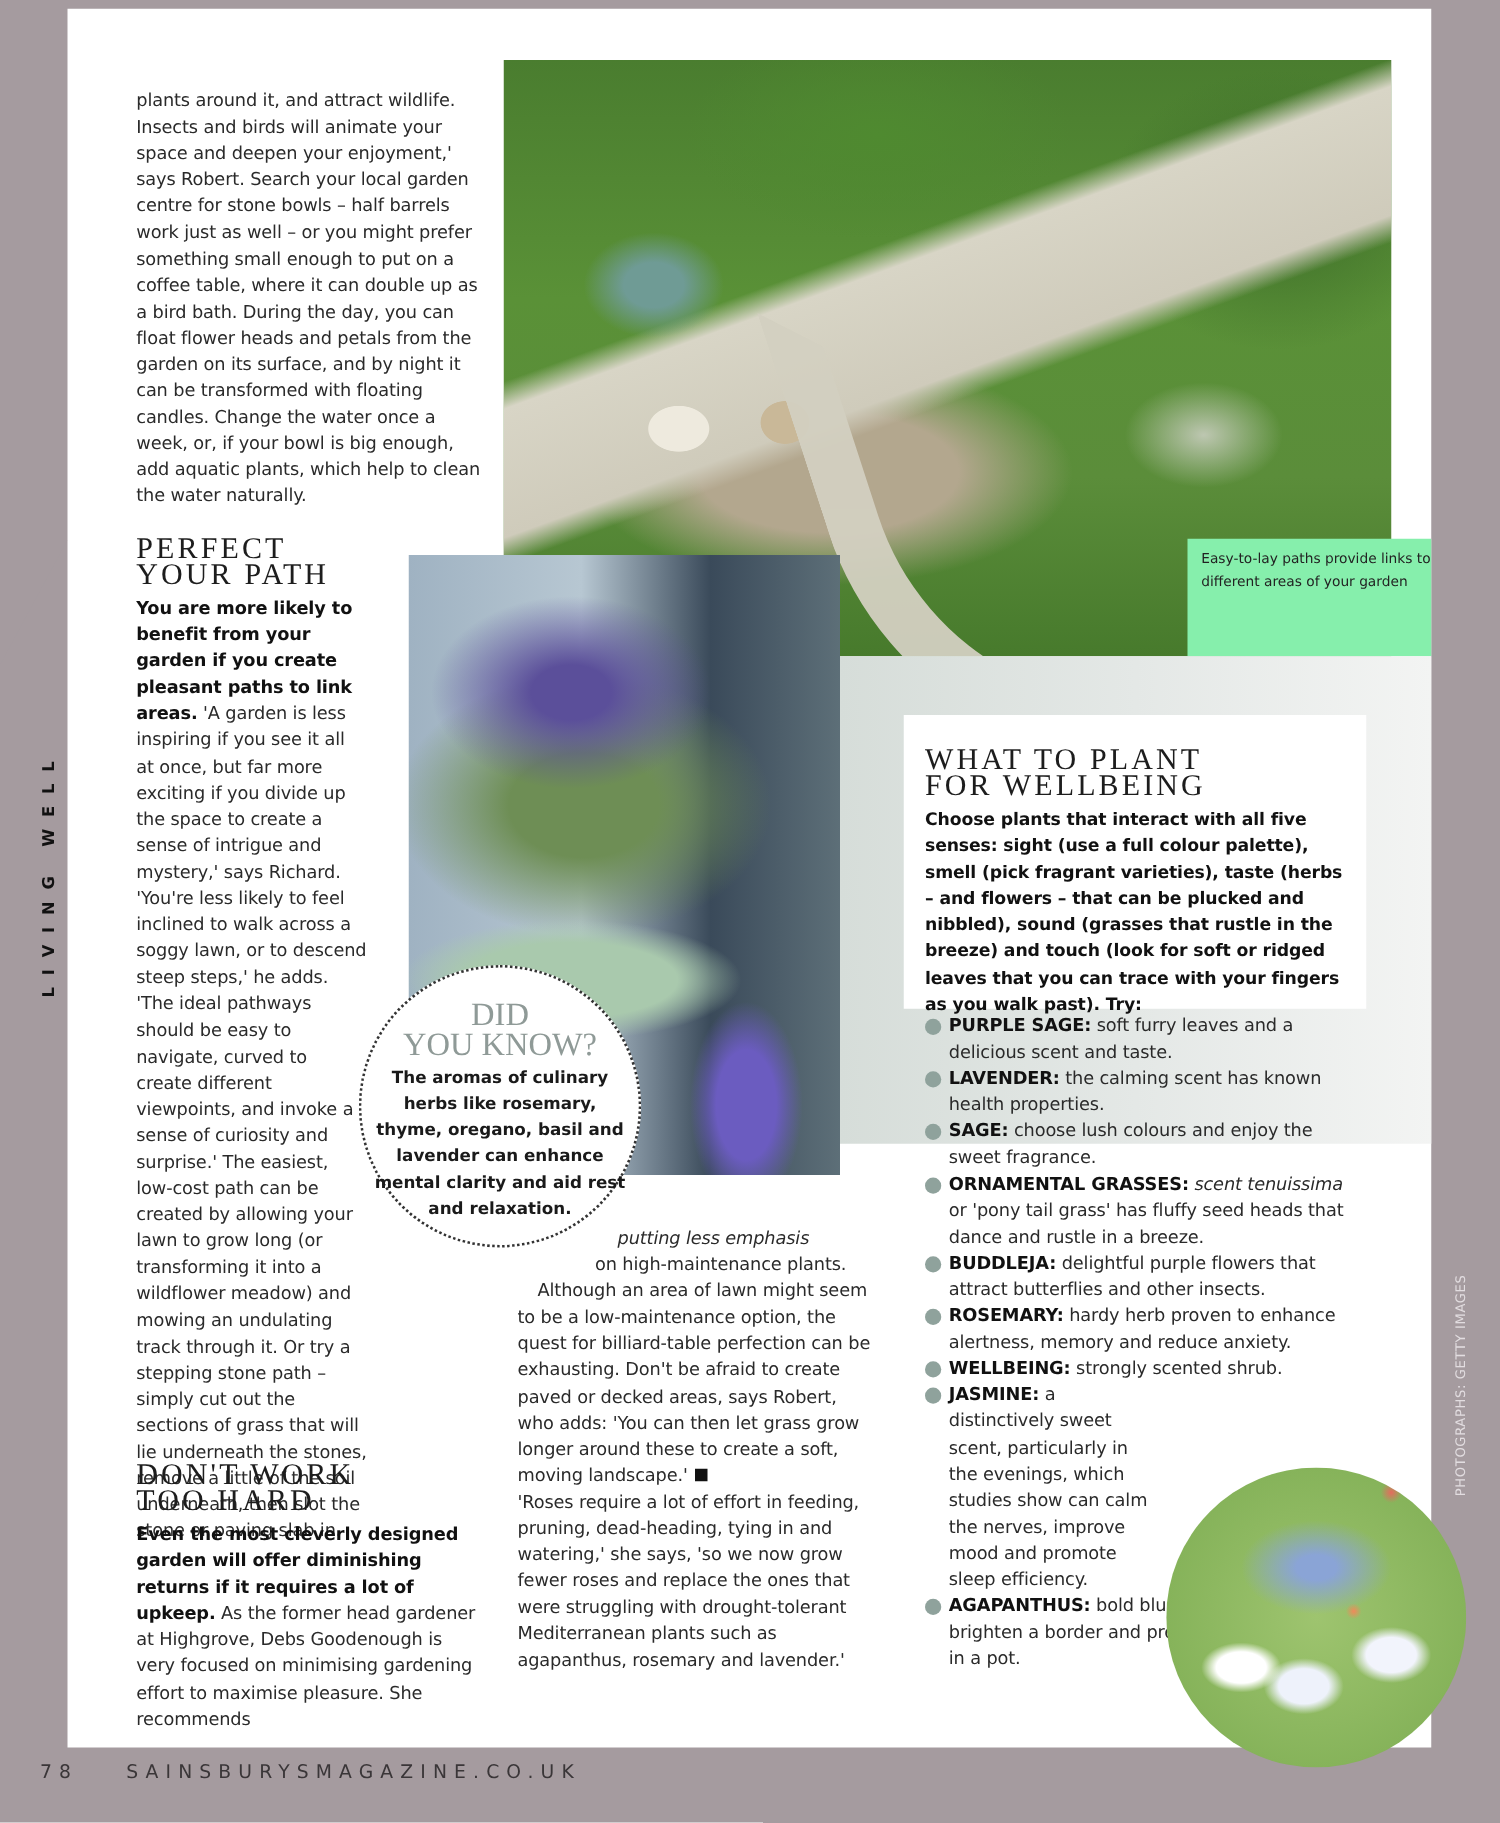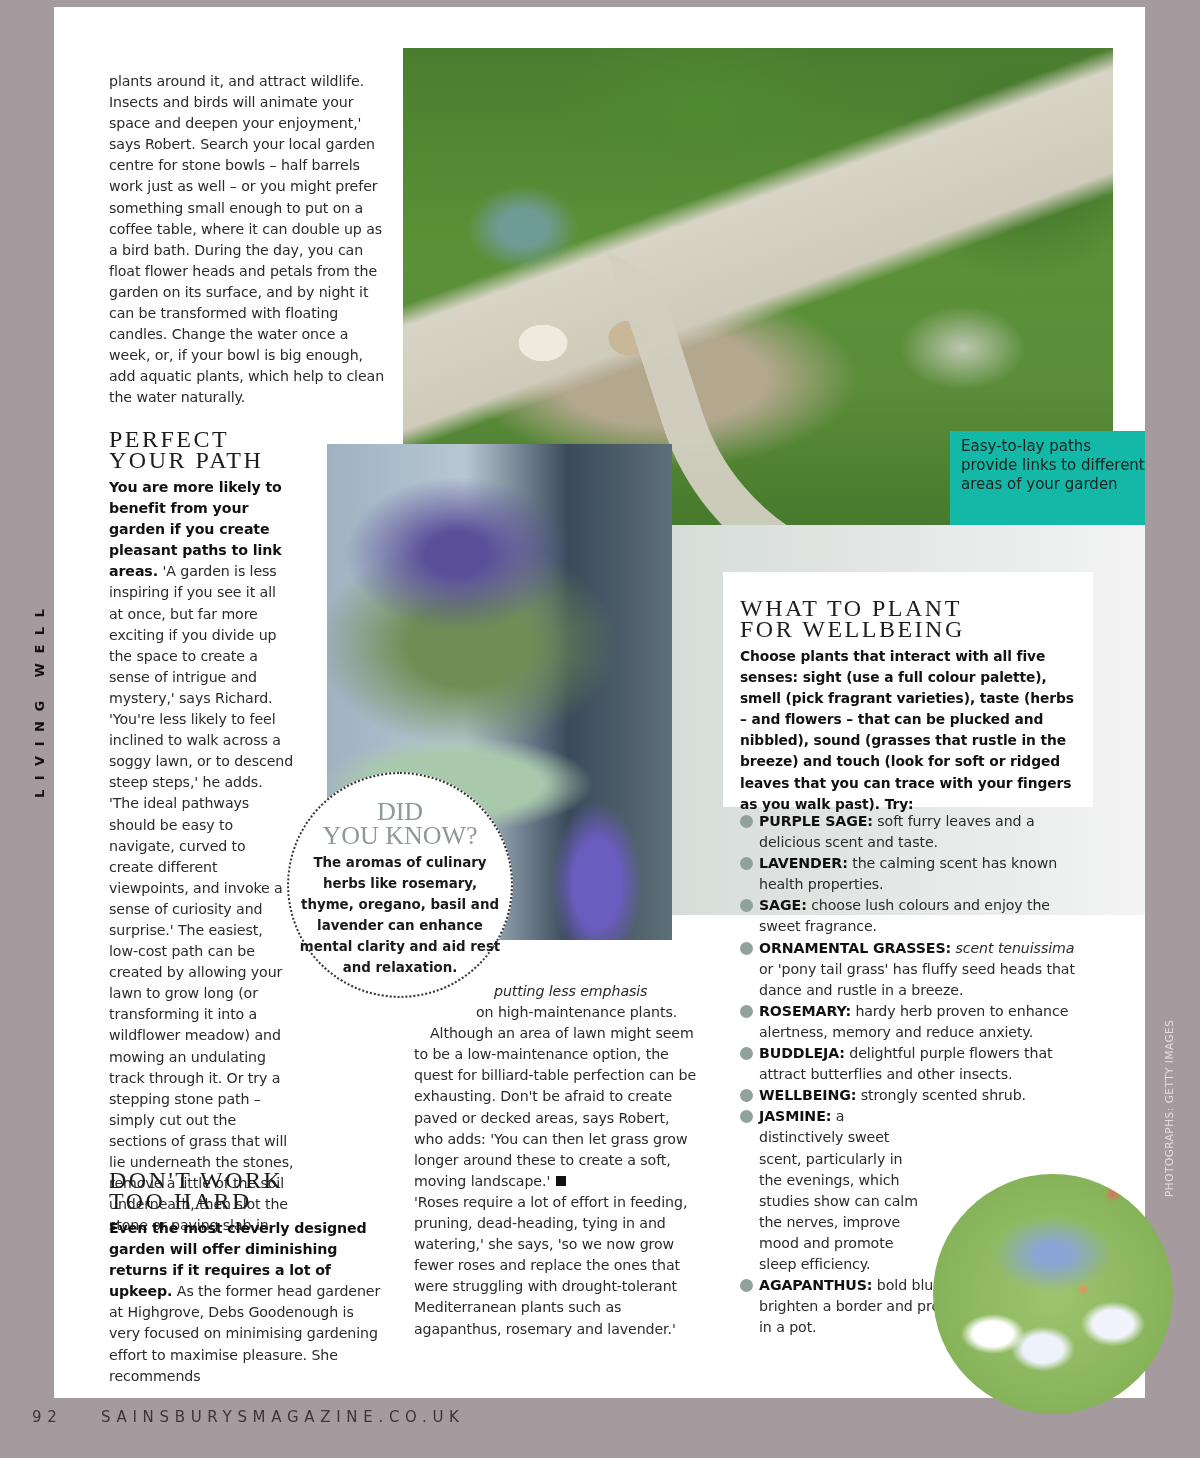--- a/index.html
+++ b/index.html
@@ -44,22 +44,22 @@
       radial-gradient(ellipse 220px 120px at 300px 60px, #4f8a30, transparent 70%),
       linear-gradient(180deg, #4a7d2f 0%, #5a9137 40%, #5b8d3a 70%, #477a2c 100%);
   }
   .path-shape {
     position: absolute; left: 260px; top: 120px; width: 380px; height: 360px;
     border: 42px solid #d3d0c1; border-color: transparent transparent #d3d0c1 #d3d0c1;
     border-radius: 0 0 0 260px; transform: rotate(-18deg); opacity: 0.95;
   }
   .garden-caption {
     position: absolute; left: 950px; top: 431px; width: 195px; height: 94px;
-    background: #14b8a6; padding: 6px 0 0 11px; box-sizing: border-box;
-    font-family: "DejaVu Sans", sans-serif; font-size: 15px; line-height: 19px; color: #222;
+    background: #86efac; padding: 6px 0 0 11px; box-sizing: border-box;
+    font-family: "DejaVu Sans", sans-serif; font-size: 11px; line-height: 19px; color: #222;
   }
   .tint-band {
     position: absolute; left: 672px; top: 525px; width: 473px; height: 390px;
     background: linear-gradient(90deg, #d6ddd9 0%, #e4e8e6 50%, #f3f4f3 100%);
   }
   .lavender-photo {
     left: 327px; top: 444px; width: 345px; height: 496px;
     background:
       radial-gradient(ellipse 60px 110px at 270px 440px, #6b5cc0 40%, transparent 75%),
       radial-gradient(ellipse 170px 60px at 130px 340px, #a9c9ad 50%, transparent 80%),
@@ -185,27 +185,27 @@
     <span>FOR WELLBEING</span>
   </h2>
   <p class="body-text" style="font-weight:bold; color:#111; font-size:13.8px;">Choose plants that interact with all five senses: sight (use a full colour palette), smell (pick fragrant varieties), taste (herbs – and flowers – that can be plucked and nibbled), sound (grasses that rustle in the breeze) and touch (look for soft or ridged leaves that you can trace with your fingers as you walk past). Try:</p>
 </div>
 
 <ul class="wellbeing-list body-text">
   <li><span class="bullet"></span><b>PURPLE SAGE:</b><span> soft furry leaves and a delicious scent and taste.</span></li>
   <li><span class="bullet"></span><b>LAVENDER:</b><span> the calming scent has known health properties.</span></li>
   <li><span class="bullet"></span><b>SAGE:</b><span> choose lush colours and enjoy the sweet fragrance.</span></li>
   <li><span class="bullet"></span><b>ORNAMENTAL GRASSES:</b><i> scent tenuissima</i><span> or 'pony tail grass' has fluffy seed heads that dance and rustle in a breeze.</span></li>
+  <li><span class="bullet"></span><b>BUDDLEJA:</b><span> delightful purple flowers that attract butterflies and other insects.</span></li>
   <li><span class="bullet"></span><b>ROSEMARY:</b><span> hardy herb proven to enhance alertness, memory and reduce anxiety.</span></li>
-  <li><span class="bullet"></span><b>BUDDLEJA:</b><span> delightful purple flowers that attract butterflies and other insects.</span></li>
   <li><span class="bullet"></span><b>WELLBEING:</b><span> strongly scented shrub.</span></li>
   <li style="width:160px;"><span class="bullet"></span><b>JASMINE:</b><span> a distinctively sweet scent, particularly in the evenings, which studies show can calm the nerves, improve mood and promote sleep efficiency.</span></li>
   <li><span class="bullet"></span><b>AGAPANTHUS:</b><span> bold blue or white flowers brighten a border and provide brilliant focus in a pot.</span></li>
 </ul>
 
 <div class="flower-circle"></div>
 
 <div class="credit">PHOTOGRAPHS: GETTY IMAGES</div>
 
 <div class="footer">
-  <span>92</span>
+  <span>78</span>
   <span class="site">SAINSBURYSMAGAZINE.CO.UK</span>
 </div>
 
 </body></html>

